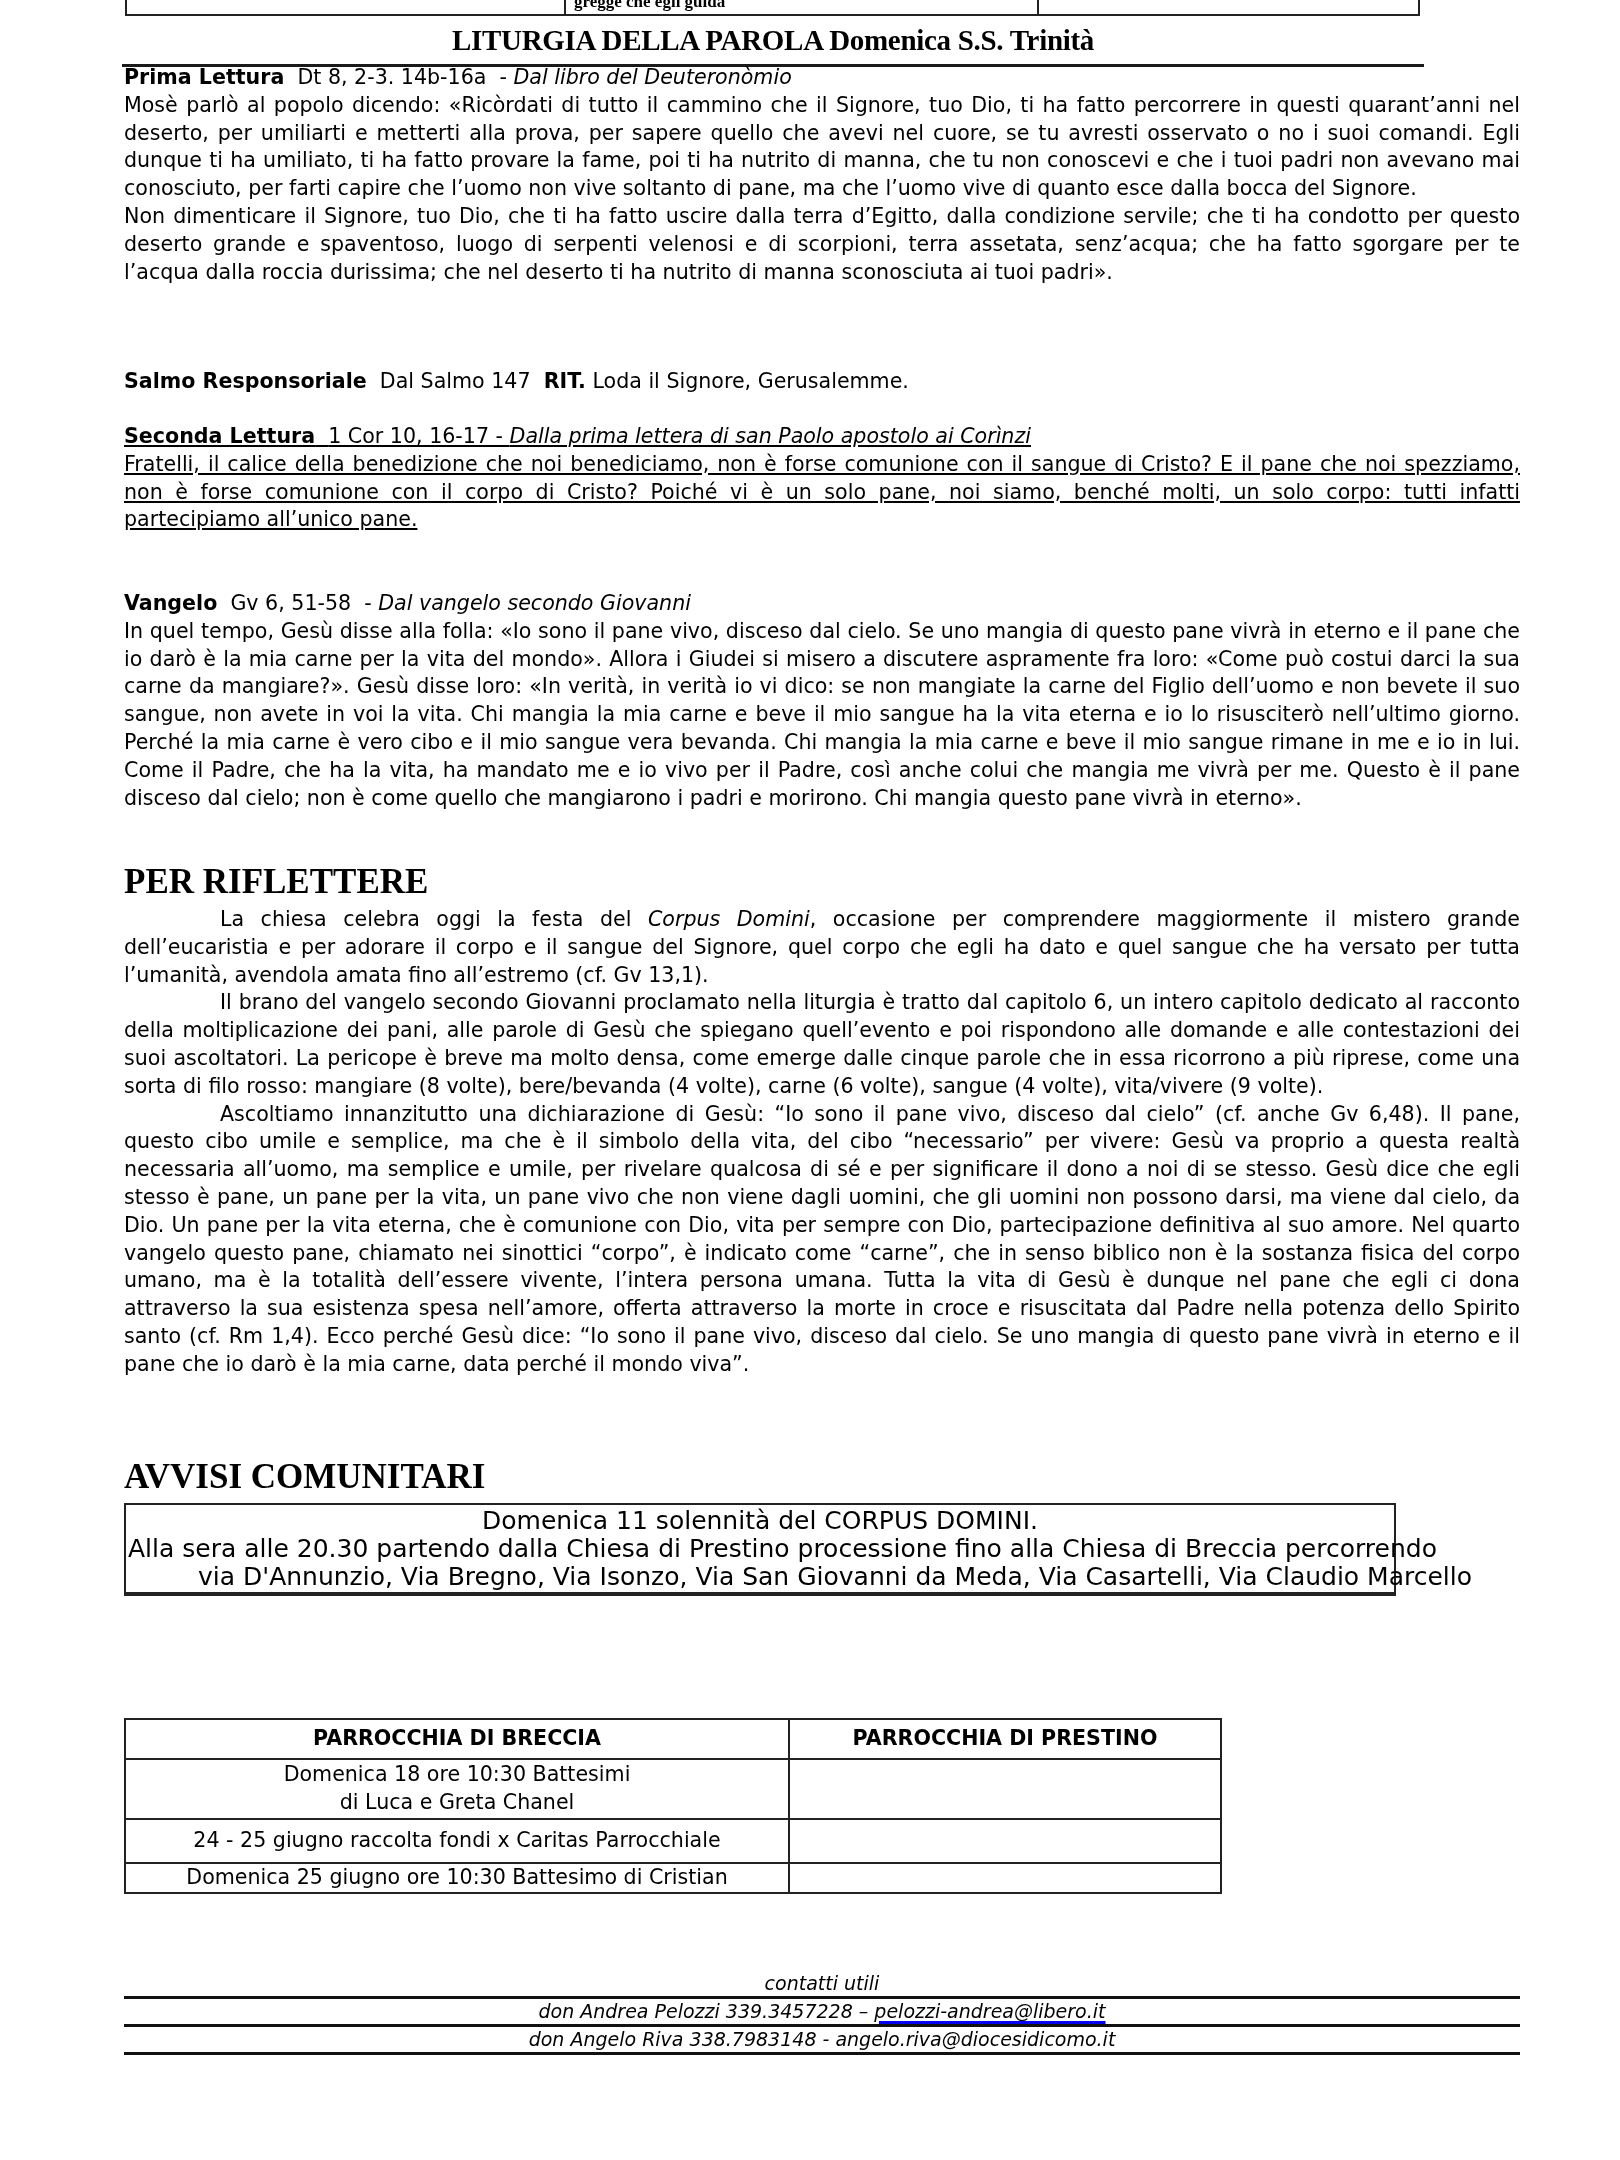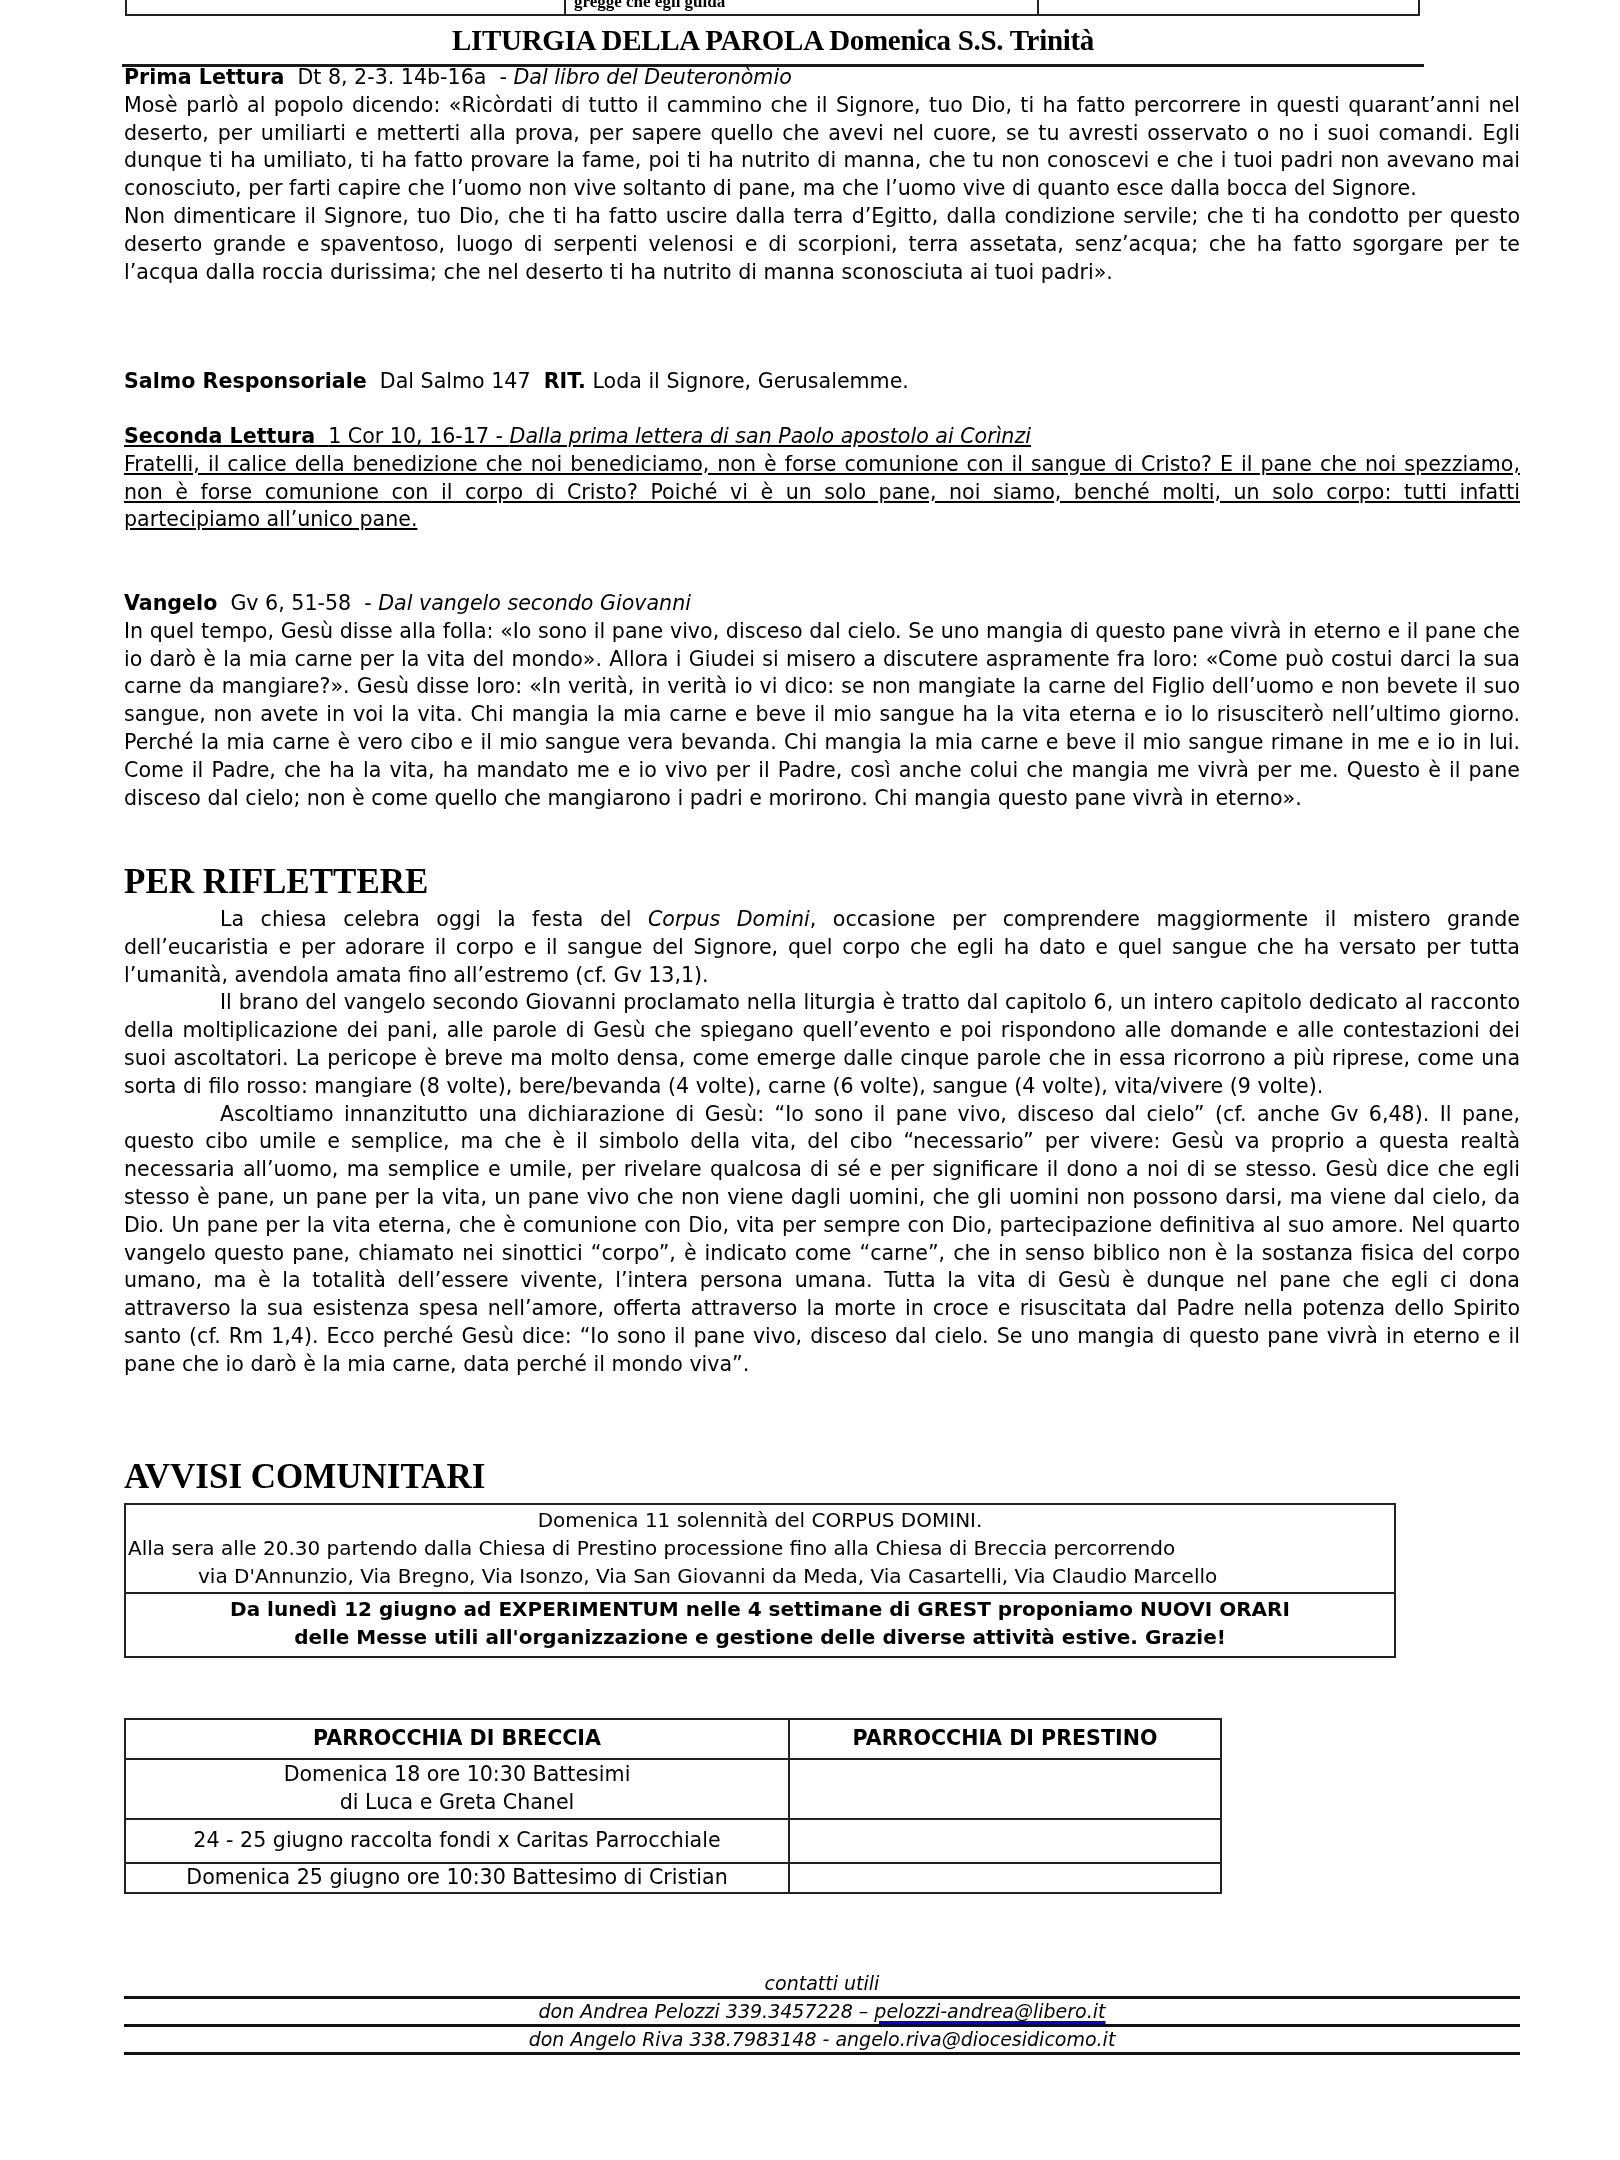--- a/index.html
+++ b/index.html
@@ -11,21 +11,21 @@
   .top-table .c1 { left: 437px; width: 473px; }
   .top-table .c2 { left: 910px; }
   .top-table .cell-text { position: absolute; left: 8px; bottom: 4px; font-family: "Liberation Serif", serif; font-weight: bold; font-size: 17px; line-height: 17px; white-space: nowrap; }
   .main-title { left: 122px; top: 18px; width: 1302px; text-align: center; font-family: "Liberation Serif", serif; font-weight: bold; font-size: 29px; line-height: 44px; border-bottom: 3px solid #1a1a1a; padding-bottom: 2px; letter-spacing: -0.3px; }
   .body-text { left: 124px; width: 1396px; font-size: 20.6px; line-height: 27.8px; text-align: justify; }
   .body-text p { margin: 0; }
   .label-bold { font-weight: bold; }
   .ital { font-style: italic; }
   .indent { text-indent: 96px; }
   .section-title { width: 1396px; left: 124px; font-family: Liberation Serif, serif; font-weight: bold; font-size: 35px; line-height: 40px; }
-  .avvisi-box { left: 124px; top: 1503px; width: 1272px; border: 2px solid #222; box-sizing: border-box; font-size: 20px; line-height: 27.8px; }
+  .avvisi-box { left: 124px; top: 1503px; width: 1272px; border: 2px solid #222; box-sizing: border-box; font-size: 25px; line-height: 27.8px; }
   .avvisi-box .row1 { text-align: center; padding: 2px 0 2px 0; border-bottom: 2px solid #222; }
   .avvisi-box .row1 .l2 { text-align: left; padding-left: 2px; white-space: nowrap; }
   .avvisi-box .row1 .l3 { text-align: left; padding-left: 72px; white-space: nowrap; }
   .avvisi-box .row2 { text-align: center; font-weight: bold; padding: 2px 0 4px 0; }
   .parish-table { left: 124px; top: 1718px; border-collapse: collapse; font-size: 20.6px; line-height: 27.8px; }
   .parish-table td, .parish-table th { border: 2px solid #222; padding: 0 4px; text-align: center; vertical-align: middle; }
   .parish-table th { font-weight: bold; height: 38px; }
   .parish-table .w1 { width: 654px; }
   .parish-table .w2 { width: 422px; }
   .parish-table .r1 { height: 60px; }
@@ -85,24 +85,20 @@
   <p class="indent">Ascoltiamo innanzitutto una dichiarazione di Gesù: “Io sono il pane vivo, disceso dal cielo” (cf. anche Gv 6,48). Il pane, questo cibo umile e semplice, ma che è il simbolo della vita, del cibo “necessario” per vivere: Gesù va proprio a questa realtà necessaria all’uomo, ma semplice e umile, per rivelare qualcosa di sé e per significare il dono a noi di se stesso. Gesù dice che egli stesso è pane, un pane per la vita, un pane vivo che non viene dagli uomini, che gli uomini non possono darsi, ma viene dal cielo, da Dio. Un pane per la vita eterna, che è comunione con Dio, vita per sempre con Dio, partecipazione definitiva al suo amore. Nel quarto vangelo questo pane, chiamato nei sinottici “corpo”, è indicato come “carne”, che in senso biblico non è la sostanza fisica del corpo umano, ma è la totalità dell’essere vivente, l’intera persona umana. Tutta la vita di Gesù è dunque nel pane che egli ci dona attraverso la sua esistenza spesa nell’amore, offerta attraverso la morte in croce e risuscitata dal Padre nella potenza dello Spirito santo (cf. Rm 1,4). Ecco perché Gesù dice: “Io sono il pane vivo, disceso dal cielo. Se uno mangia di questo pane vivrà in eterno e il pane che io darò è la mia carne, data perché il mondo viva”.</p>
 </div>
 
 <div class="abs section-title" style="top:1457px;">AVVISI  COMUNITARI</div>
 <div class="abs avvisi-box">
   <div class="row1">
     <div>Domenica 11 solennità del CORPUS DOMINI.</div>
     <div class="l2">Alla sera alle 20.30 partendo dalla Chiesa di Prestino processione fino alla Chiesa di Breccia percorrendo</div>
     <div class="l3">via D'Annunzio, Via Bregno, Via Isonzo, Via San Giovanni da Meda, Via Casartelli, Via Claudio Marcello</div>
   </div>
-  <div class="row2">
-    <div>Da lunedì 12 giugno ad EXPERIMENTUM nelle 4 settimane di GREST proponiamo NUOVI ORARI</div>
-    <div>delle Messe utili all'organizzazione e gestione delle diverse attività estive. Grazie!</div>
-  </div>
 </div>
 
 <table class="abs parish-table">
   <tbody>
       <tr>
     <th class="w1">PARROCCHIA DI BRECCIA</th>
     <th class="w2">PARROCCHIA DI PRESTINO</th>
   </tr>
   <tr class="r1">
     <td>

